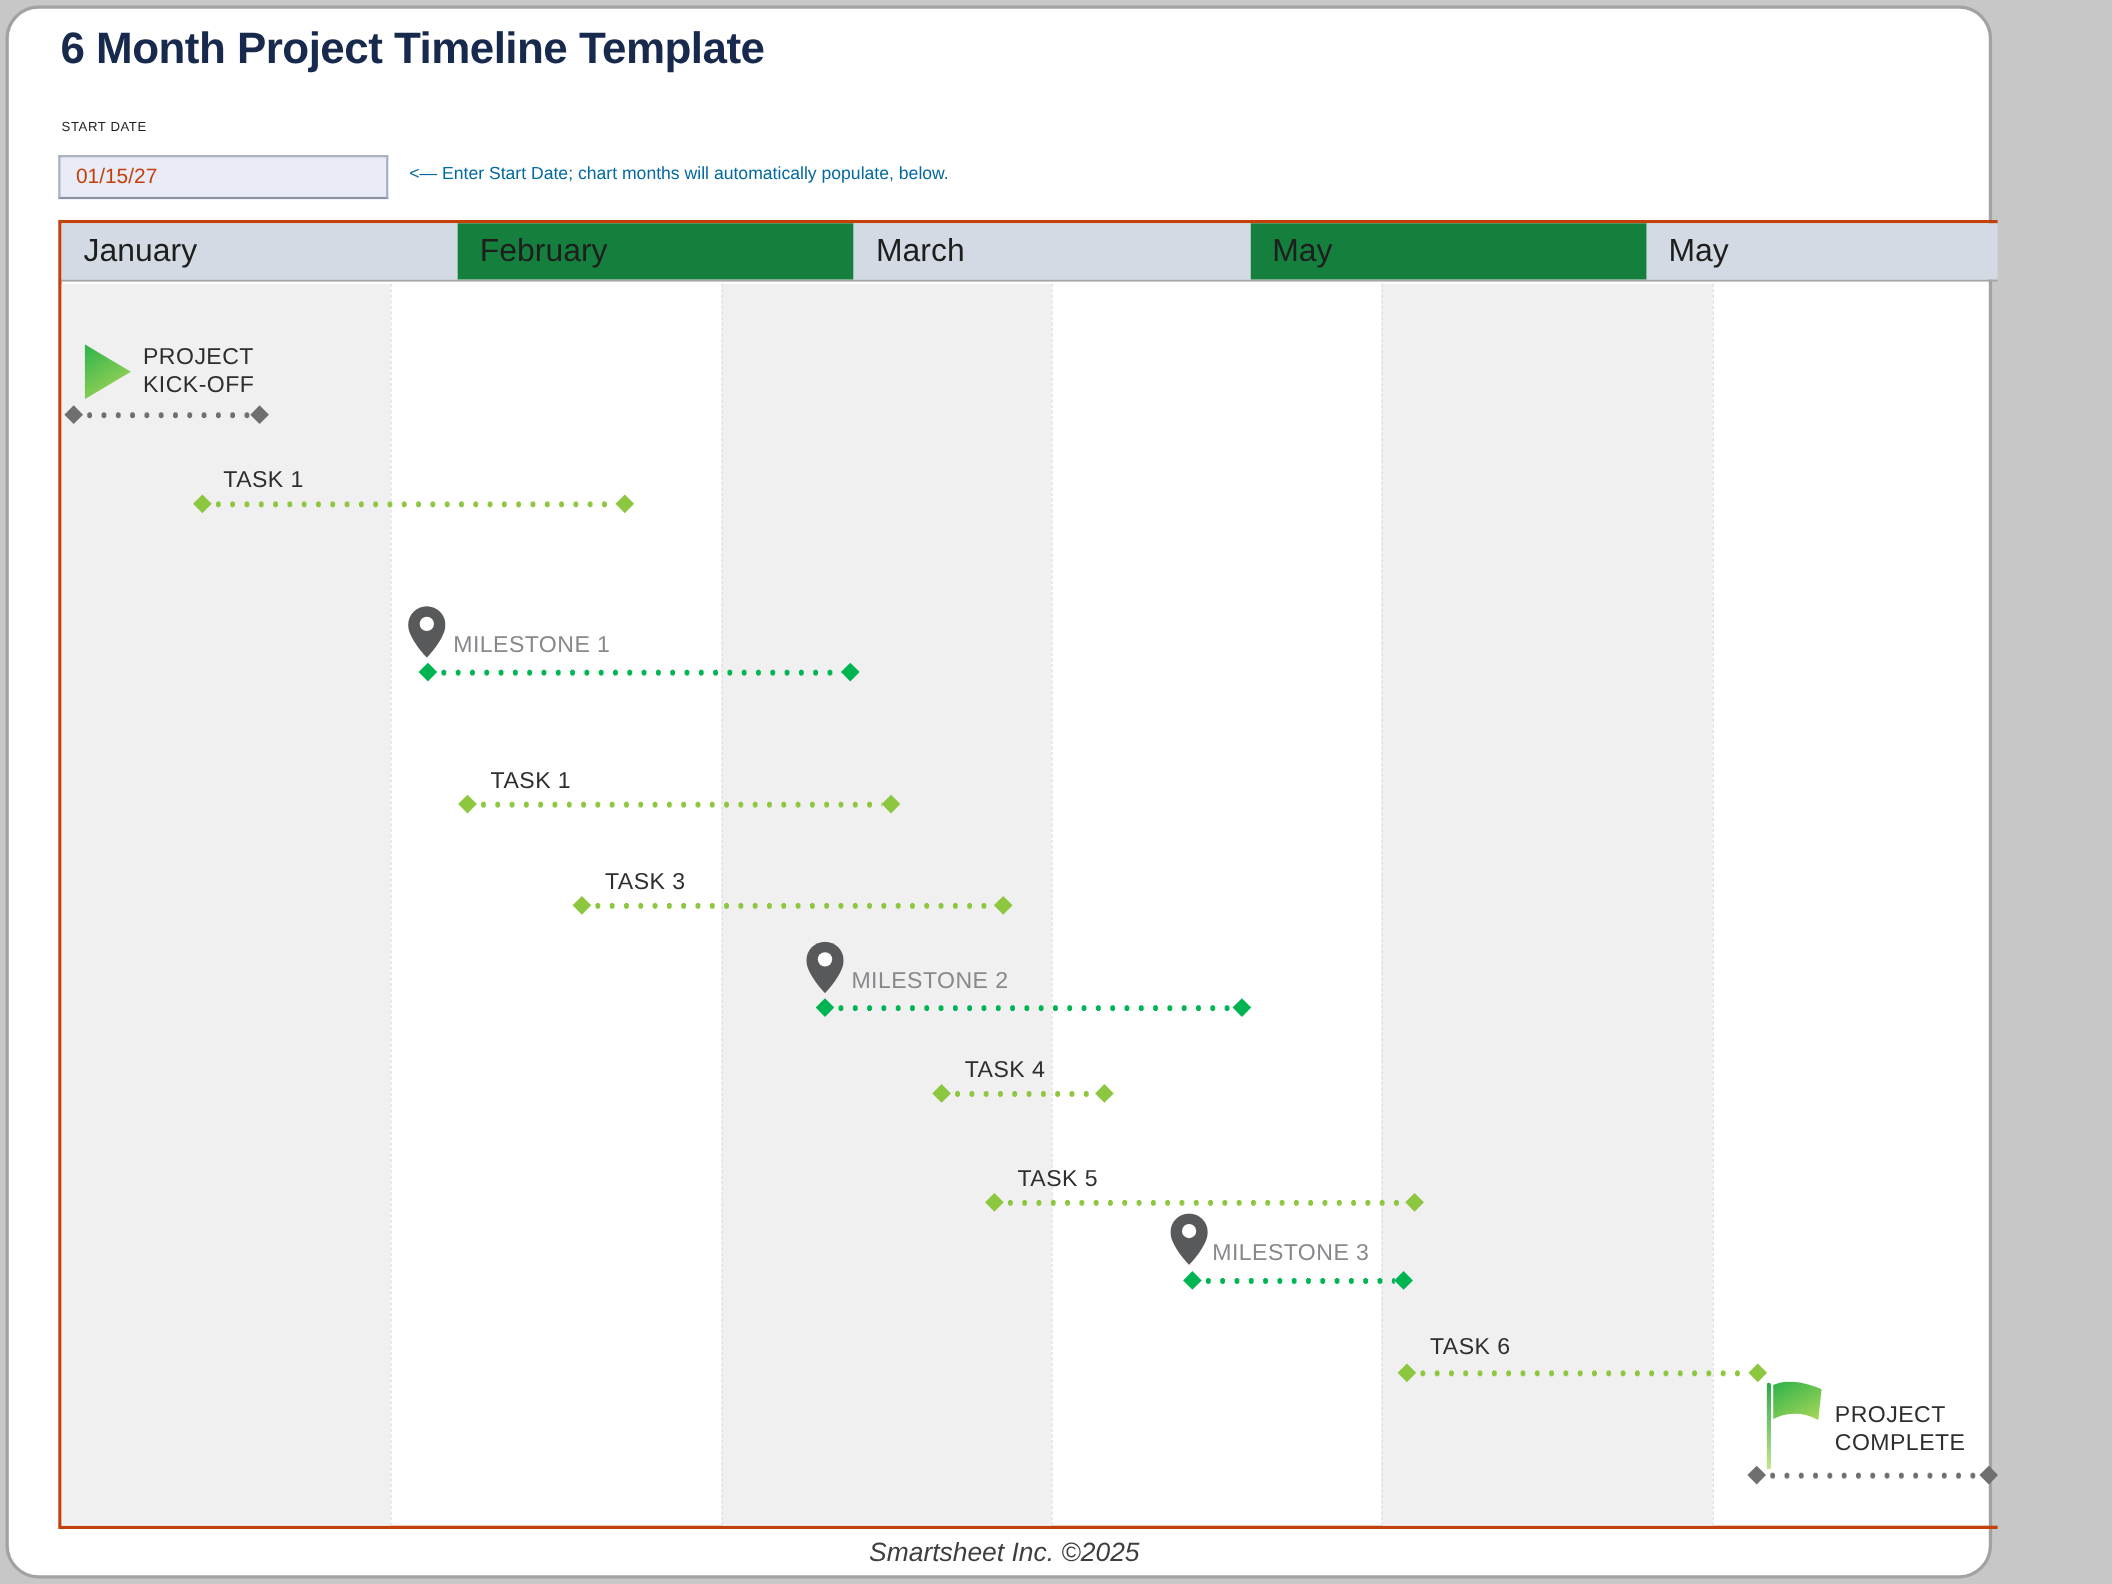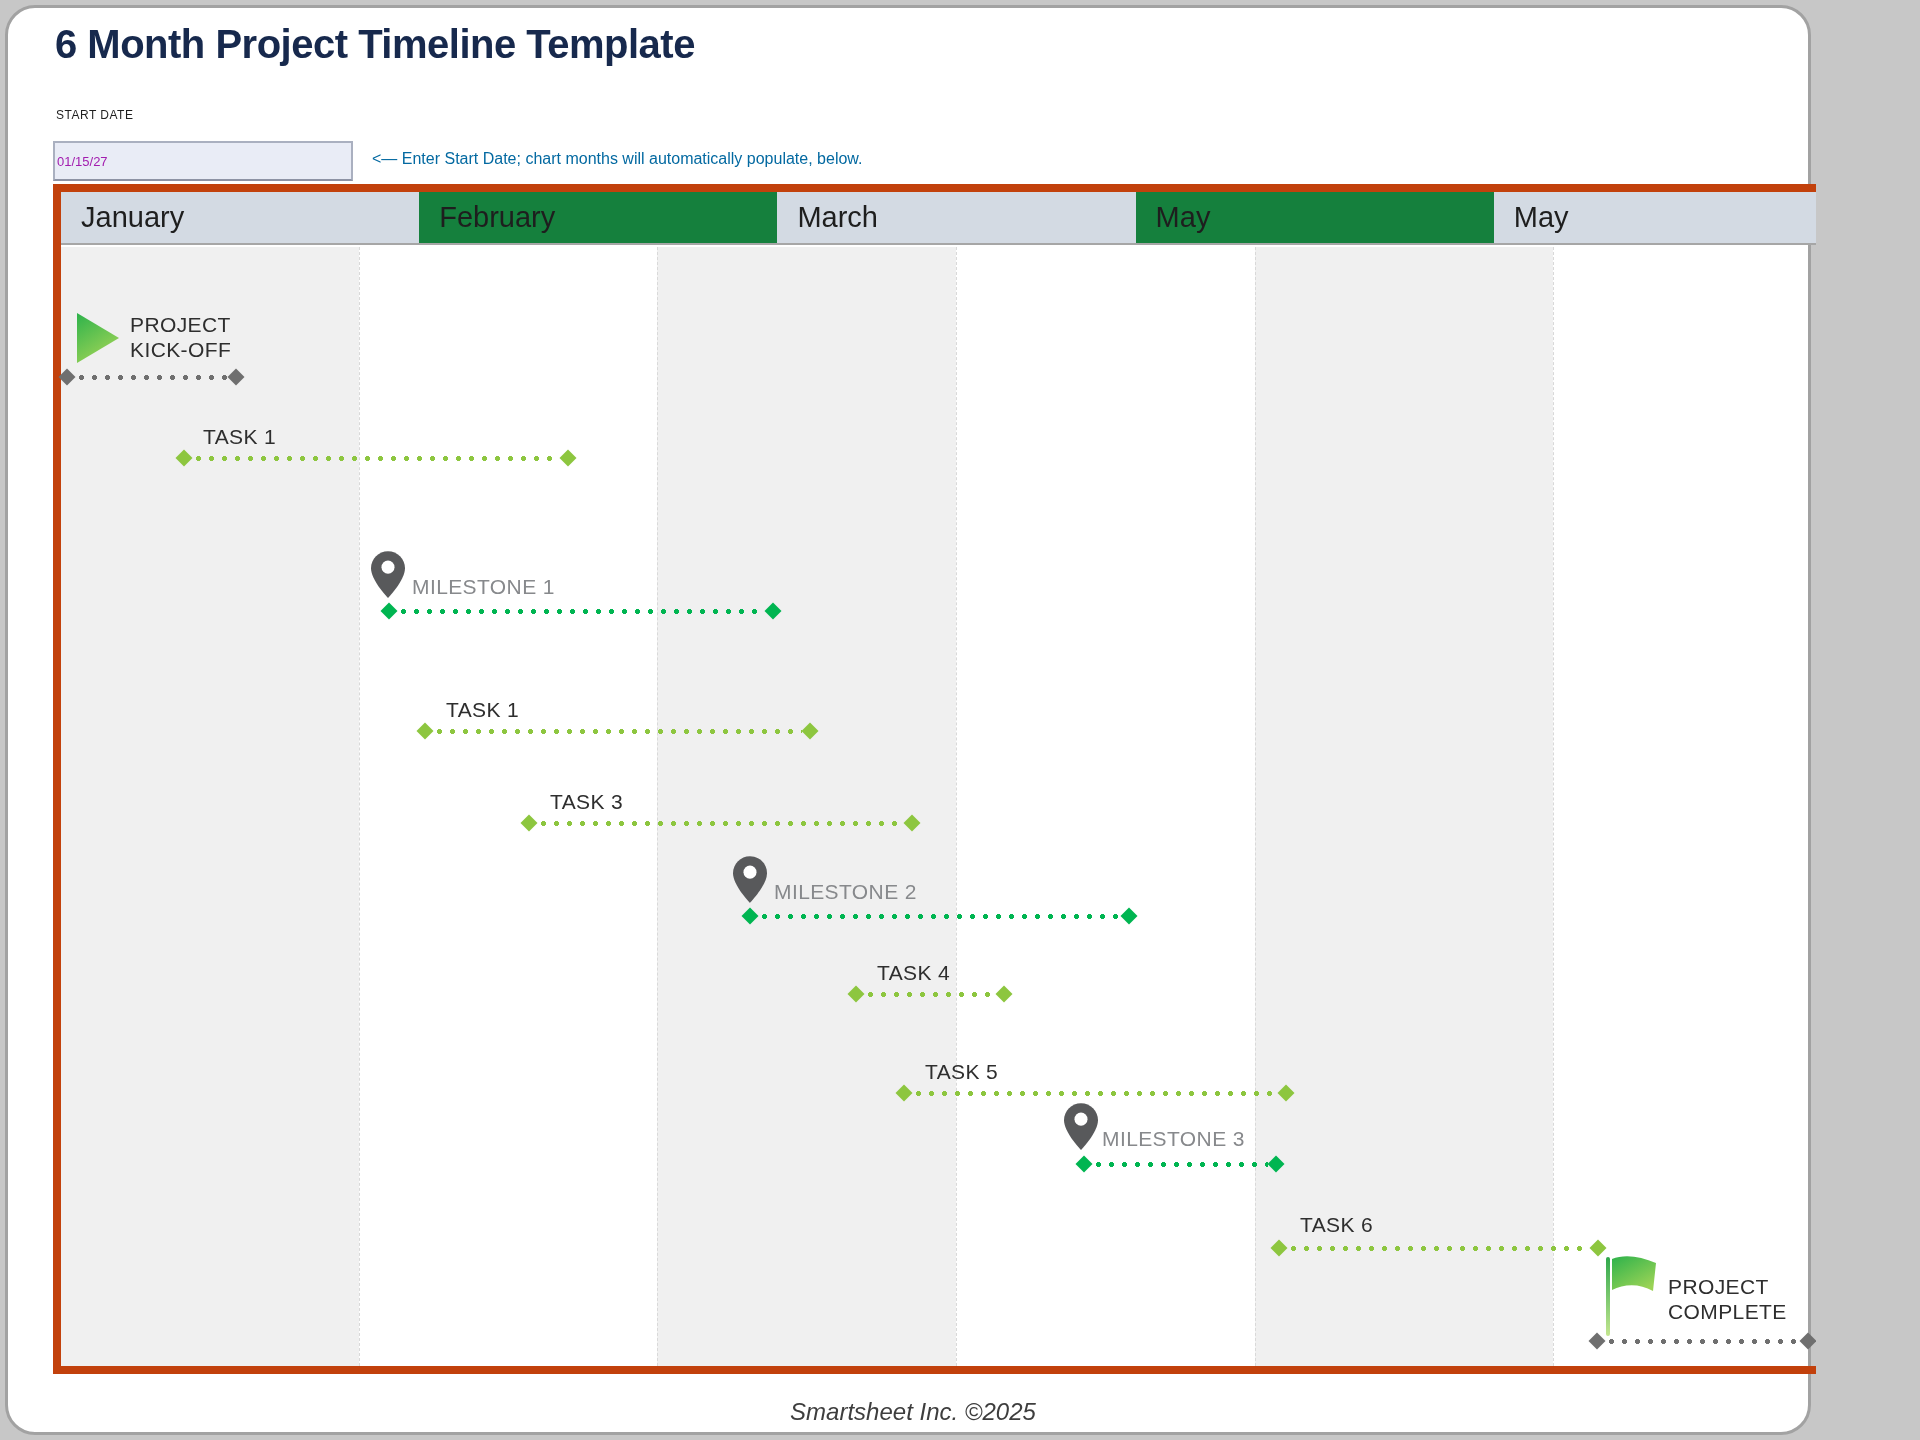--- a/index.html
+++ b/index.html
@@ -7,25 +7,25 @@
   body { background:#c7c7c7; font-family:"Liberation Sans", sans-serif; }
   #root { position:relative; width:1816px; height:1440px; overflow:hidden; }
   .card { position:absolute; inset:5px; background:#ffffff; border:3px solid #a2a2a2; border-radius:30px; }
 
   .page-title { position:absolute; left:55px; top:22px; font-size:40px; font-weight:bold;
                 color:#17294d; letter-spacing:-0.5px; }
 
   .startdate-label { position:absolute; left:56px; top:108px; font-size:12px; color:#1f1f1f; letter-spacing:0.5px; }
   .startdate-input { position:absolute; left:53px; top:141px; width:300px; height:40px;
                      background:#e9ecf6; border:2px solid #aab0c0; border-bottom-color:#8d93a5;
-                     font-family:"Liberation Sans", sans-serif; font-size:13px; color:#a21caf; padding-left:2px; }
+                     font-family:"Liberation Sans", sans-serif; font-size:19px; color:#c2410c; padding-left:14px; }
   .instruction { position:absolute; left:372px; top:150px; font-size:16px; color:#0369a1; }
 
-  .chart { position:absolute; left:53px; top:184px; width:1807px; height:1190px;
-           border:8px solid #c2410c; }
+  .chart { position:absolute; left:53px; top:200px; width:1807px; height:1190px;
+           border:3px solid #c2410c; }
   .chart-header { position:absolute; left:0; top:0; right:0; height:53px; display:flex;
                   border-bottom:2px solid #a6a6a6; }
   .hcell { flex:1; display:flex; align-items:center; padding-left:20px; font-size:29px; color:#1e1e1e; }
   .hcell.dark  { background:#d3dae3; }
   .hcell.light { background:#15803d; }
   .chart-body { position:absolute; left:0; top:55px; right:0; bottom:0; display:flex; }
   .col { flex:1; }
   .col.shade { background:#f0f0f0; }
   .col + .col { border-left:1px dashed #d9d9d9; }
 

